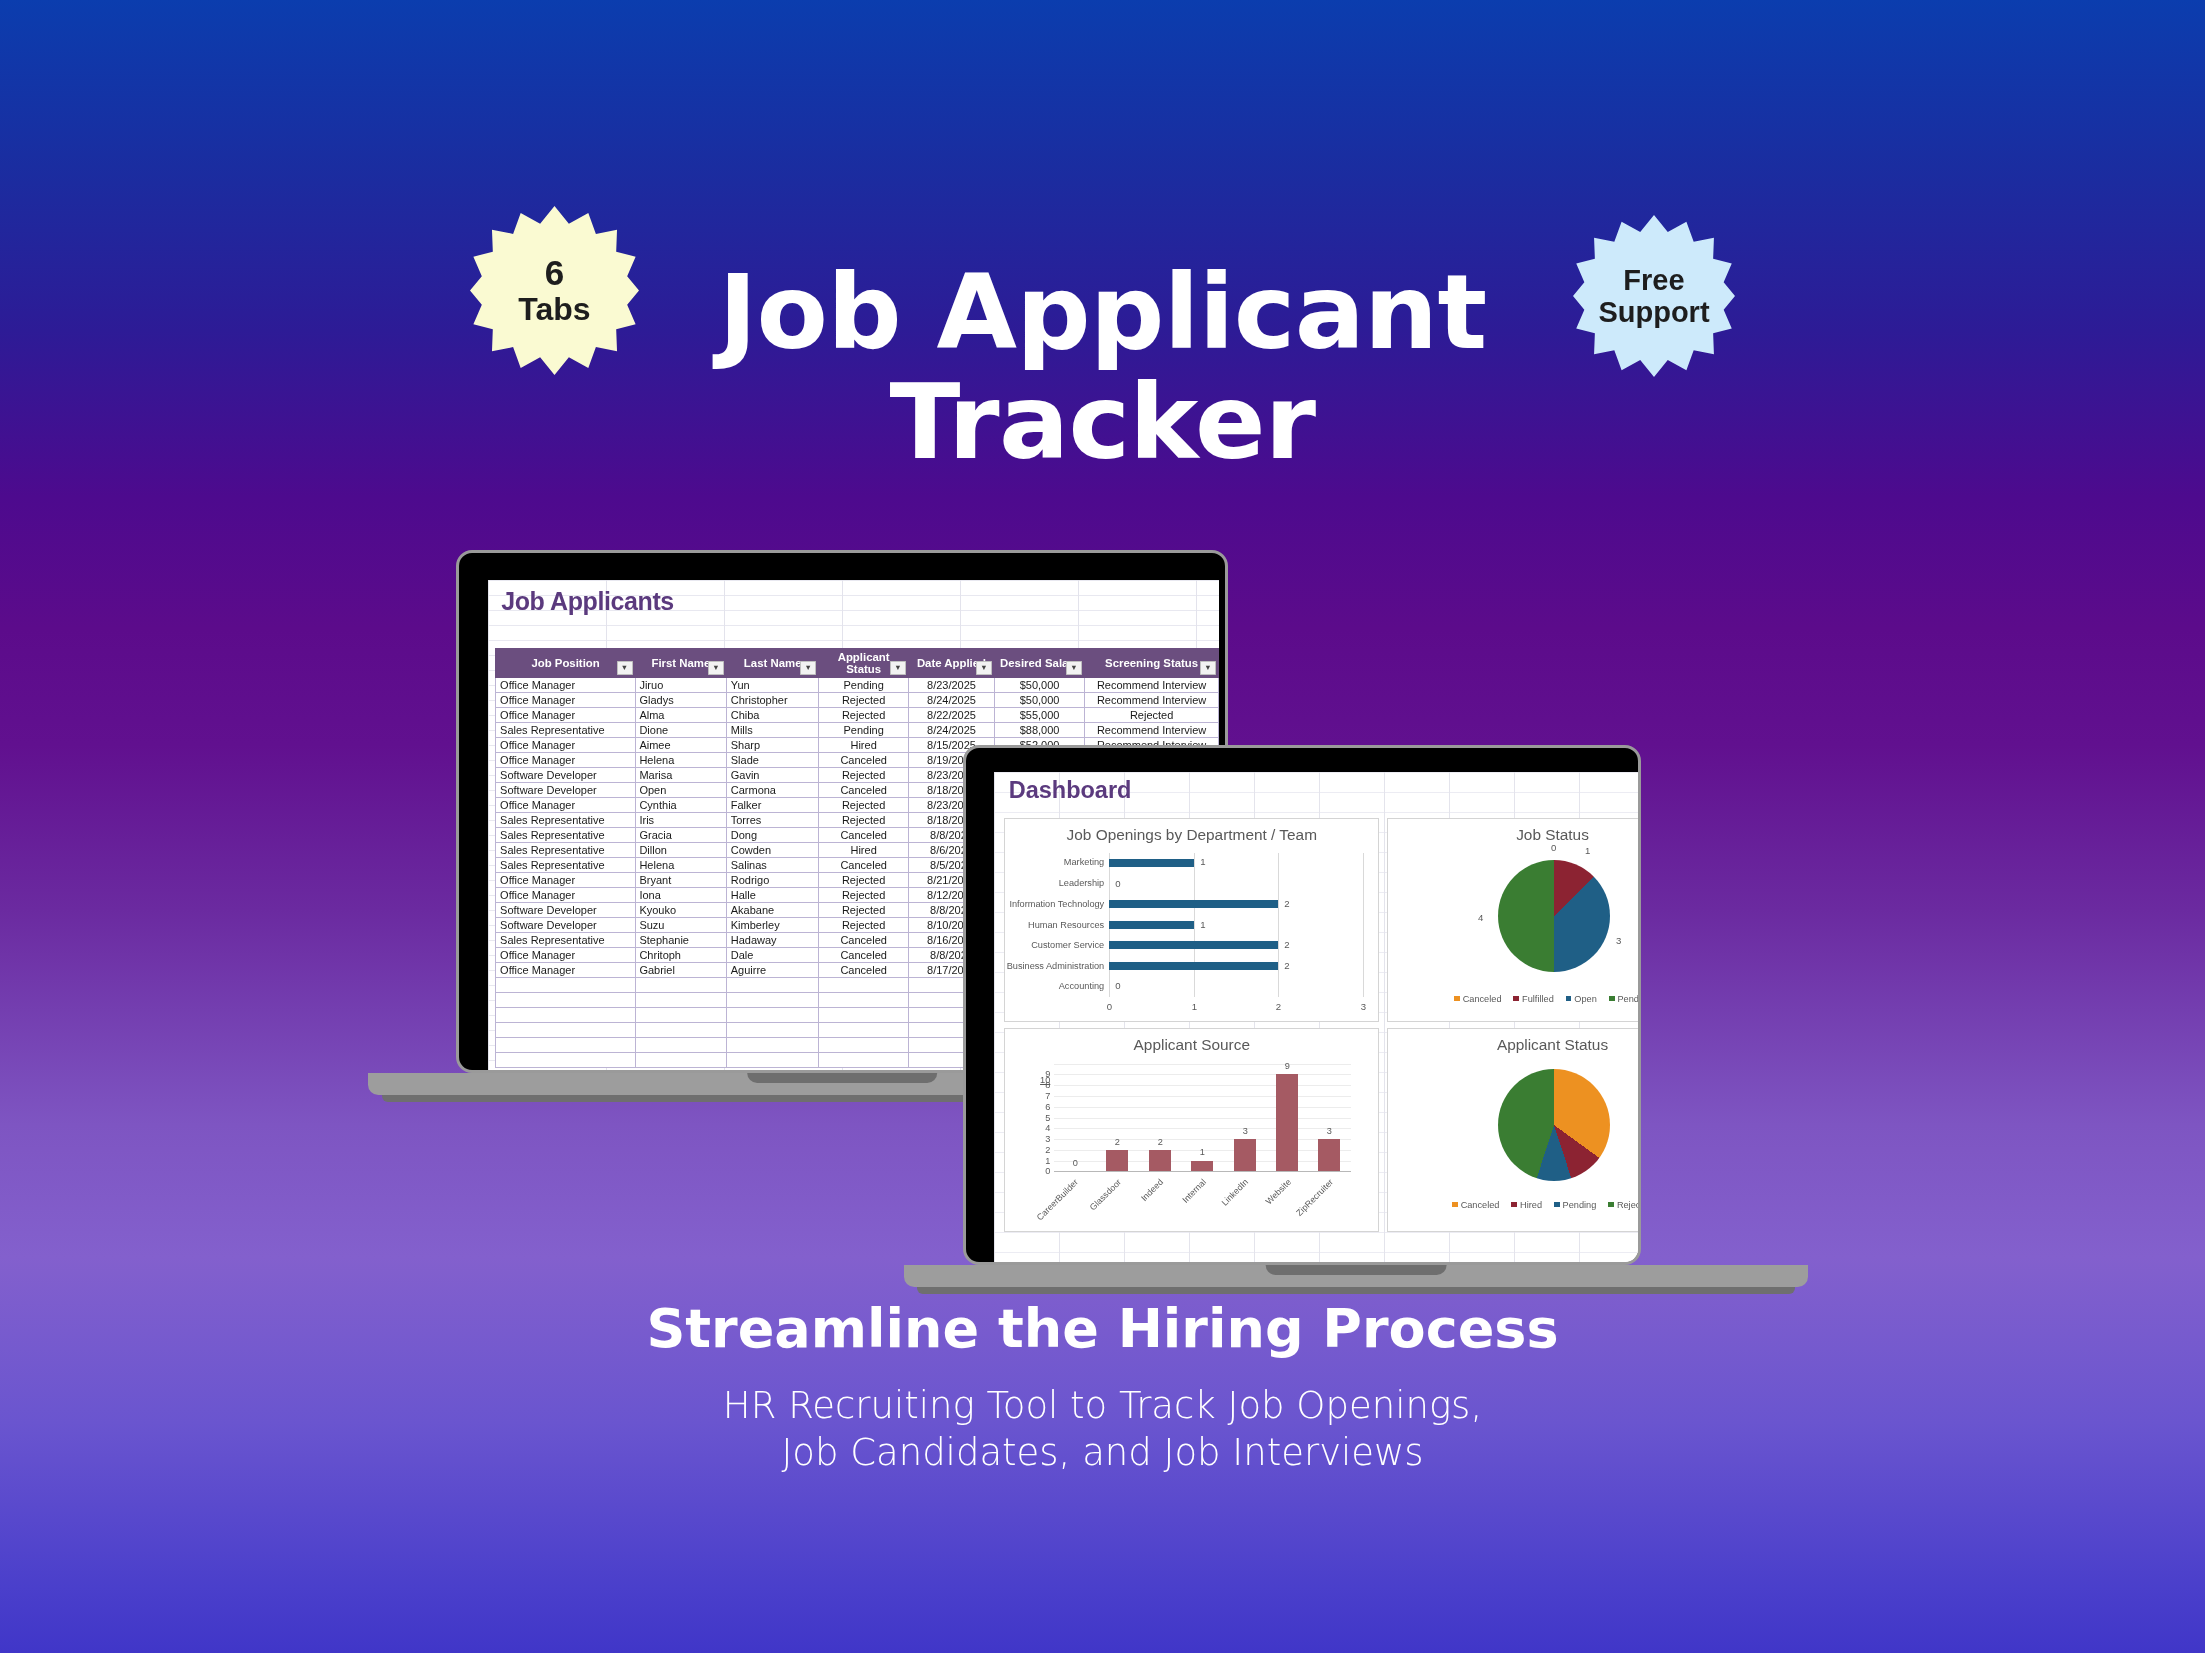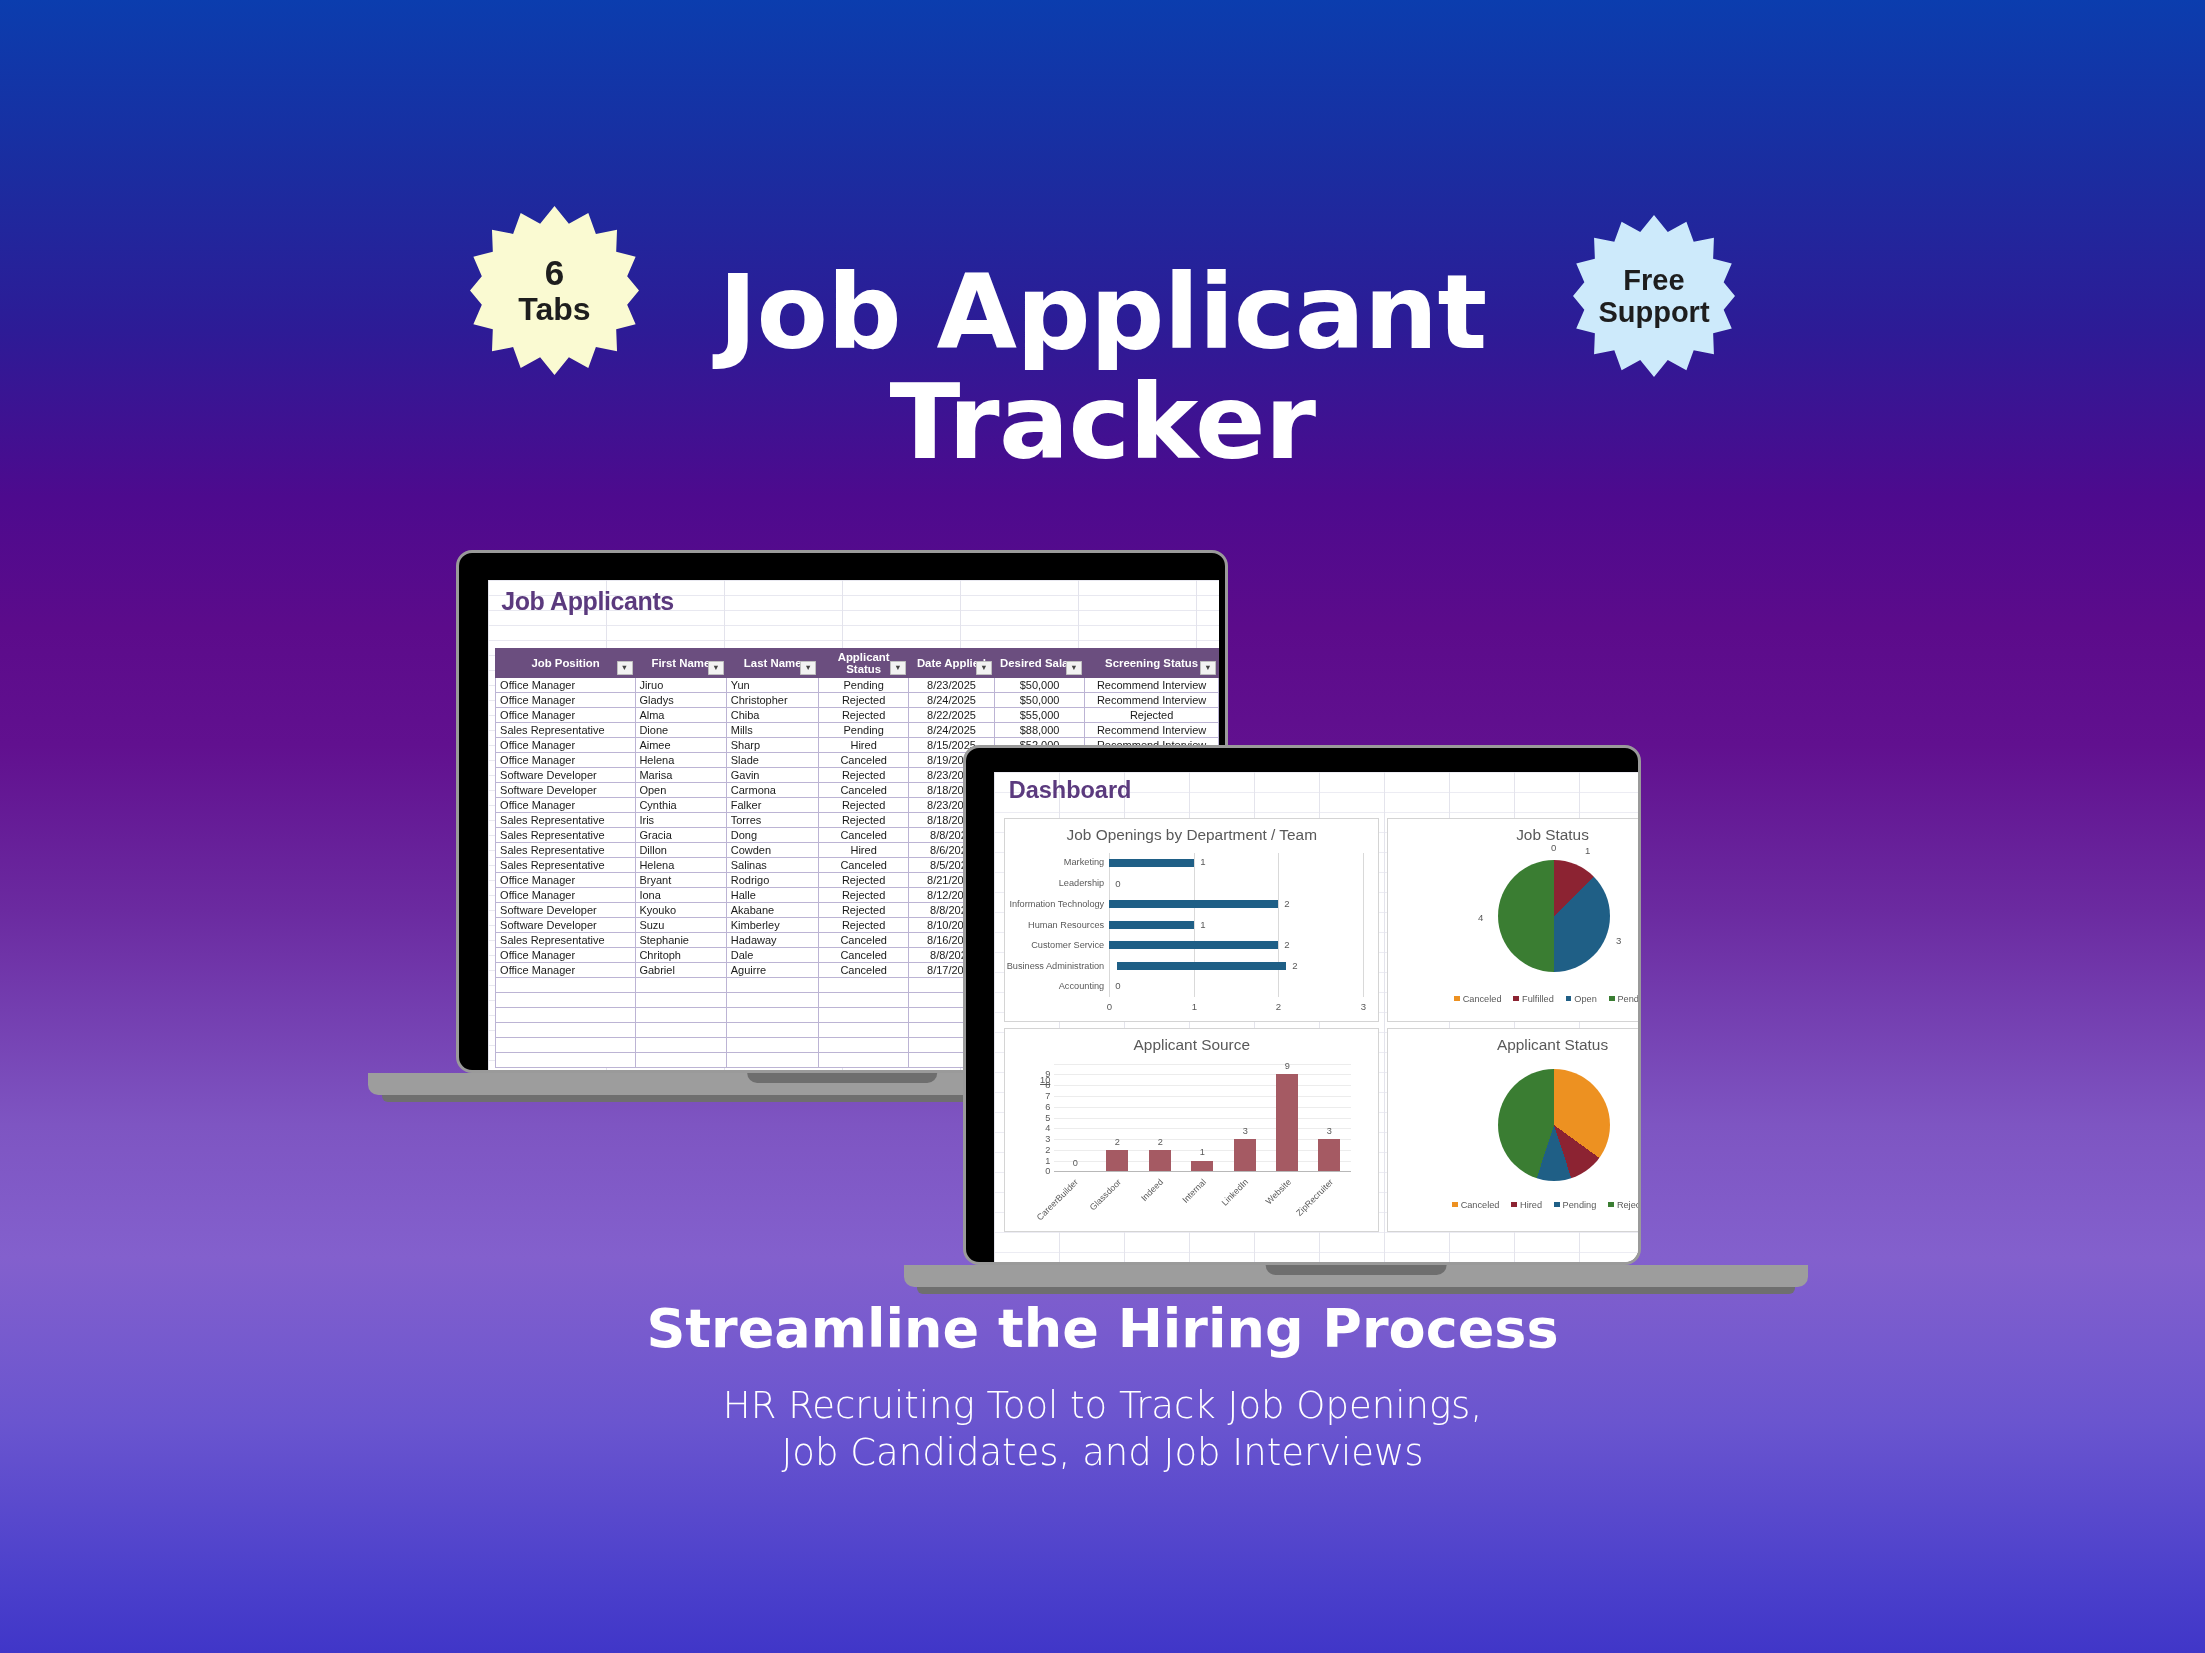--- a/index.html
+++ b/index.html
@@ -555,21 +555,21 @@
               <div class="hbar-row" style="left: 0px; top: 68px; height: 8.8px;">
                 <div class="hbar-label">Human Resources</div>
                 <div class="hbar-fill" style="width: 85px;"></div>
                 <div class="hbar-val">1</div>
               </div>
               <div class="hbar-row" style="left: 0px; top: 88px; height: 8.8px;">
                 <div class="hbar-label">Customer Service</div>
                 <div class="hbar-fill" style="width: 169px;"></div>
                 <div class="hbar-val">2</div>
               </div>
-              <div class="hbar-row" style="left: 0px; top: 109px; height: 8.8px; padding-left: 8px;">
+              <div class="hbar-row" style="left: 0px; top: 109px; height: 8.8px;">
                 <div class="hbar-label">Business Administration</div>
                 <div class="hbar-fill" style="width: 169px;"></div>
                 <div class="hbar-val">2</div>
               </div>
               <div class="hbar-row" style="left: 0px; top: 129px; height: 8.8px;">
                 <div class="hbar-label">Accounting</div>
                 <div class="hbar-fill" style="width: 0px;"></div>
                 <div class="hbar-val">0</div>
               </div>
             </div>

